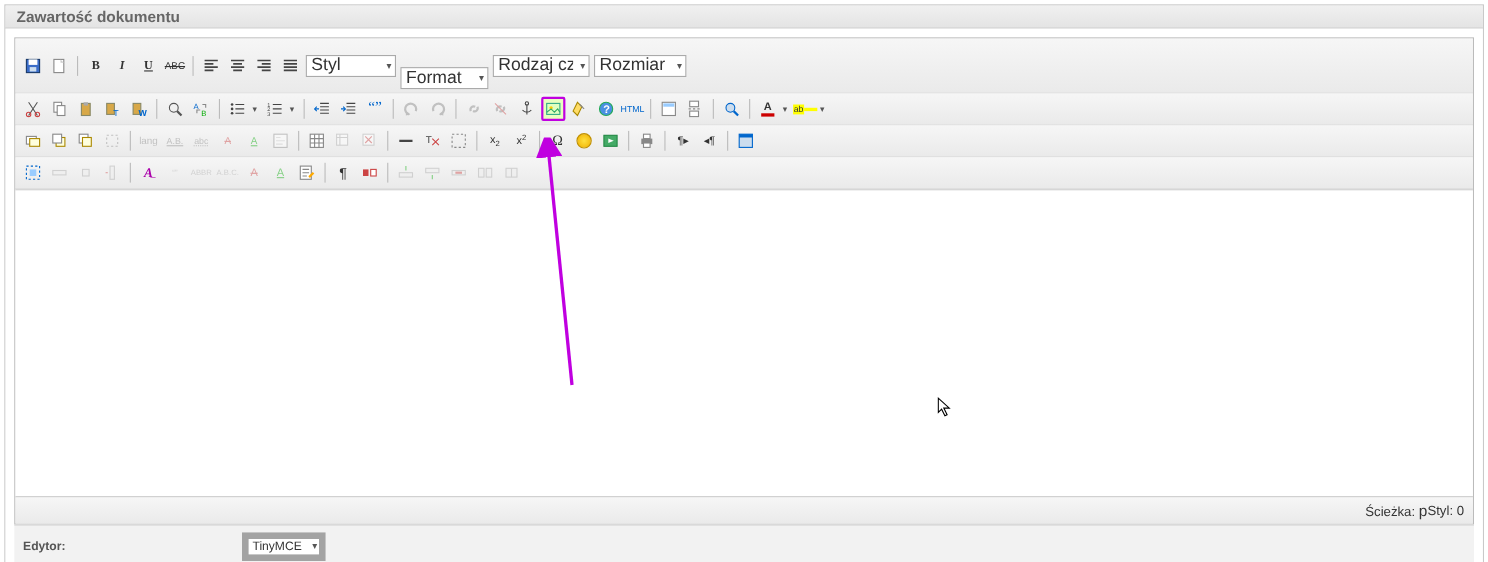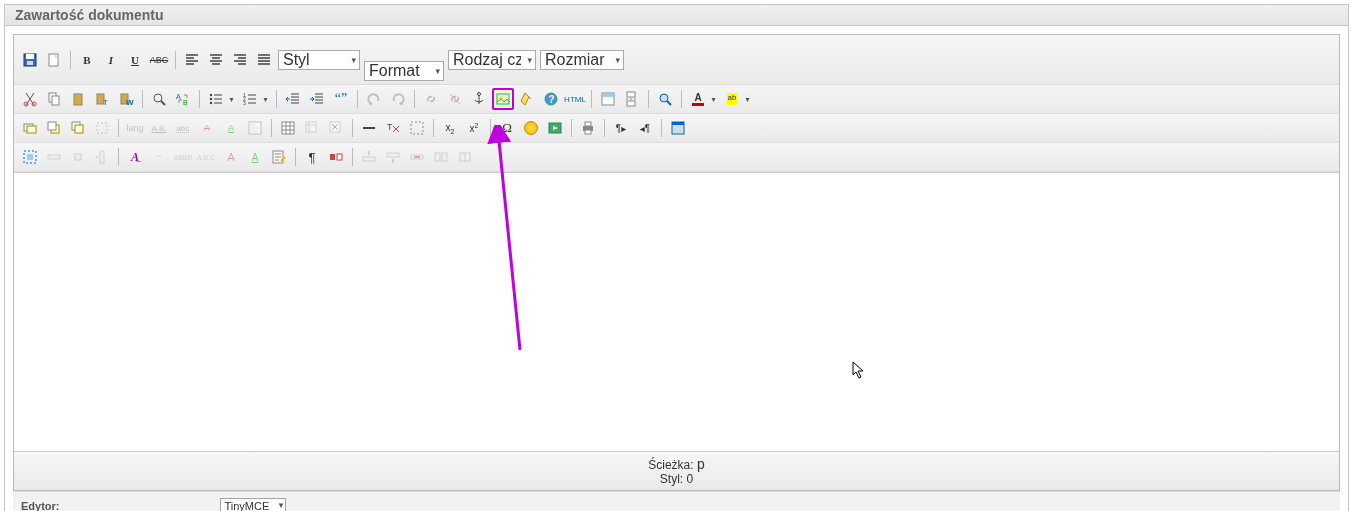--- a/index.html
+++ b/index.html
@@ -103,42 +103,41 @@
   .annotation-arrow {
     position: absolute;
     pointer-events: none;
     z-index: 100;
   }
   .status-bar {
     background: linear-gradient(#f6f6f6, #eaeaea);
     padding: 4px 8px;
     font-size: 12px;
     display: flex;
-    justify-content: flex-start;
+    justify-content: flex-end;
     align-items: center;
     color: #333;
-    flex-direction: column;
   }
   .status-bar .path-p { font-size: 14px; }
   .footer-row {
     background: #f2f2f2;
     padding: 6px 8px;
     display: flex;
     align-items: center;
     border-top: 1px solid #ddd;
     font-size: 11px;
   }
   .footer-row label {
     font-weight: bold;
     color: #555;
     margin-right: 160px;
     font-size: 11px;
   }
   .footer-select {
-    border: 1px solid #a3a3a3;
+    border: 6px solid #a3a3a3;
     background: #fff;
     padding: 1px 16px 1px 4px;
     font-size: 11px;
     position: relative;
   }
   .footer-select::after {
     content: "▾";
     position: absolute;
     right: 2px;
     font-size: 9px;
@@ -384,21 +383,21 @@
             <div class="main">
                 <span style="display:flex;flex-direction:column;align-items:center;">
                   <span style="font-size:10px;font-weight:bold;">A</span>
                   <span style="width:12px;height:3px;background:#c00;"></span>
                 </span>
               </div>
             <div class="drop">▾</div>
           </div>
           <div class="split-btn">
             <div class="main">
-                <span style="display:flex;flex-direction:column;align-items:center;">
+                <span style="display:flex;flex-direction:row;align-items:center;">
                   <span style="font-size:8px;background:#ff0;padding:0 1px;">ab</span>
                   <span style="width:12px;height:3px;background:#ff0;"></span>
                 </span>
               </div>
             <div class="drop">▾</div>
           </div>
         </div>
       </div>
 
       <div class="toolbar">

